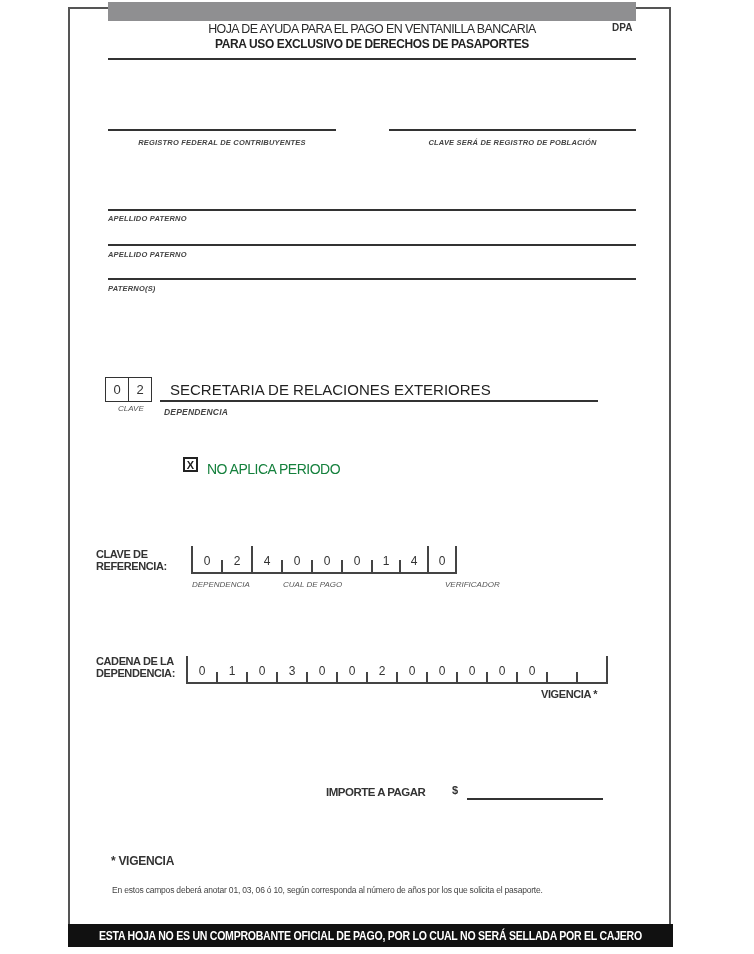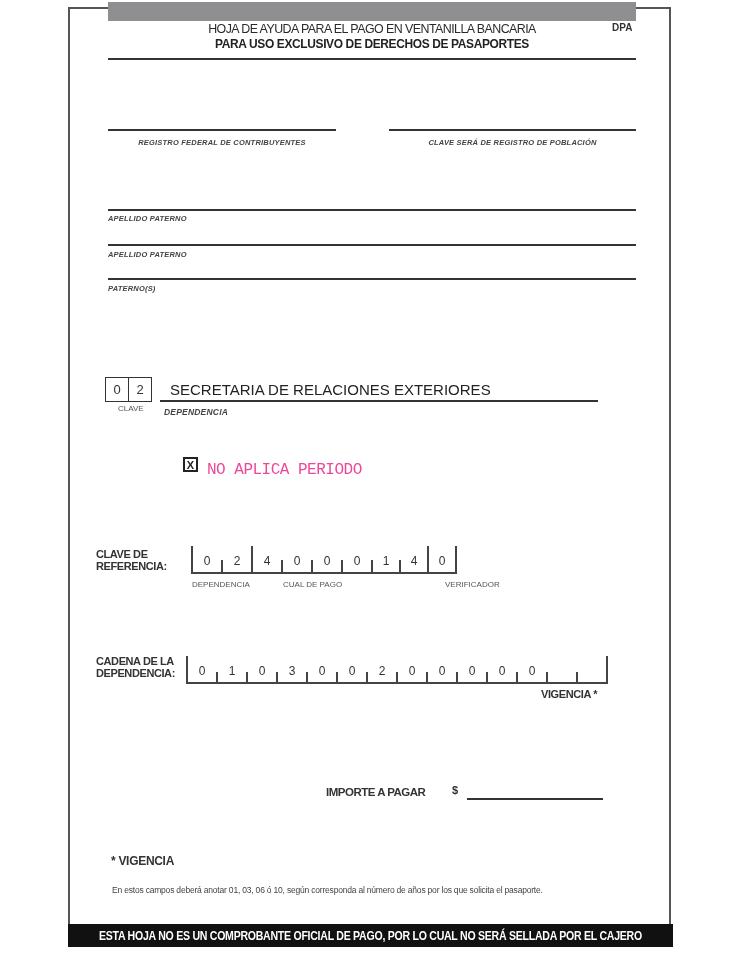--- a/index.html
+++ b/index.html
@@ -14,24 +14,24 @@
   .title2 { left:108px; top:36px; width:528px; text-align:center; font-size:13px;
             font-weight:bold; letter-spacing:-0.4px; transform:scaleX(0.92); color:#222; }
   .dpa { left:612px; top:22px; font-size:10px; font-weight:bold; color:#333; }
   .hline { background:#333; height:2px; }
   .flabel { font-size:7.5px; font-weight:bold; font-style:italic; color:#444; letter-spacing:0.2px; }
   .cellbox { display:flex; border:1.5px solid #333; }
   .cellbox .c { width:22px; height:23px; display:flex; align-items:center; justify-content:center;
                 font-size:13px; color:#333; }
   .cellbox .c + .c { border-left:1.5px solid #333; }
   .dep-text { left:170px; top:381px; font-size:15px; color:#222; }
-  .smalllab { font-size:8px; color:#555; }
+  .smalllab { font-size:8px; font-style:italic; color:#555; }
   .chk { left:183px; top:457px; width:15px; height:15px; border:2px solid #222; box-sizing:border-box;
          font-size:11px; font-weight:bold; display:flex; align-items:center; justify-content:center; }
-  .chk-label { left:207px; top:461px; font-size:16px; color:#ec4899; letter-spacing:-0.5px;font-family:Liberation Mono, monospace; }
+  .chk-label { left:207px; top:461px; font-size:14px; color:#15803d; letter-spacing:-0.5px; }
   .sidelabel { font-size:11px; font-weight:bold; line-height:12px; color:#333; letter-spacing:-0.4px; }
   .ruler { display:flex; align-items:flex-end; border-bottom:2px solid #444; position:absolute; }
   .ruler .cell { position:relative; display:flex; align-items:center; justify-content:center;
                  font-size:12px; color:#333; height:22px; }
   .ruler .tick { width:2px; background:#444; align-self:flex-end; }
   .footer { left:68px; top:924px; width:605px; height:23px; background:#111;
             color:#fff; font-size:12px; font-weight:bold; display:flex; align-items:center;
             justify-content:center; letter-spacing:-0.3px; }
   .footer span { transform:scaleX(0.88); white-space:nowrap; }
 </style>

